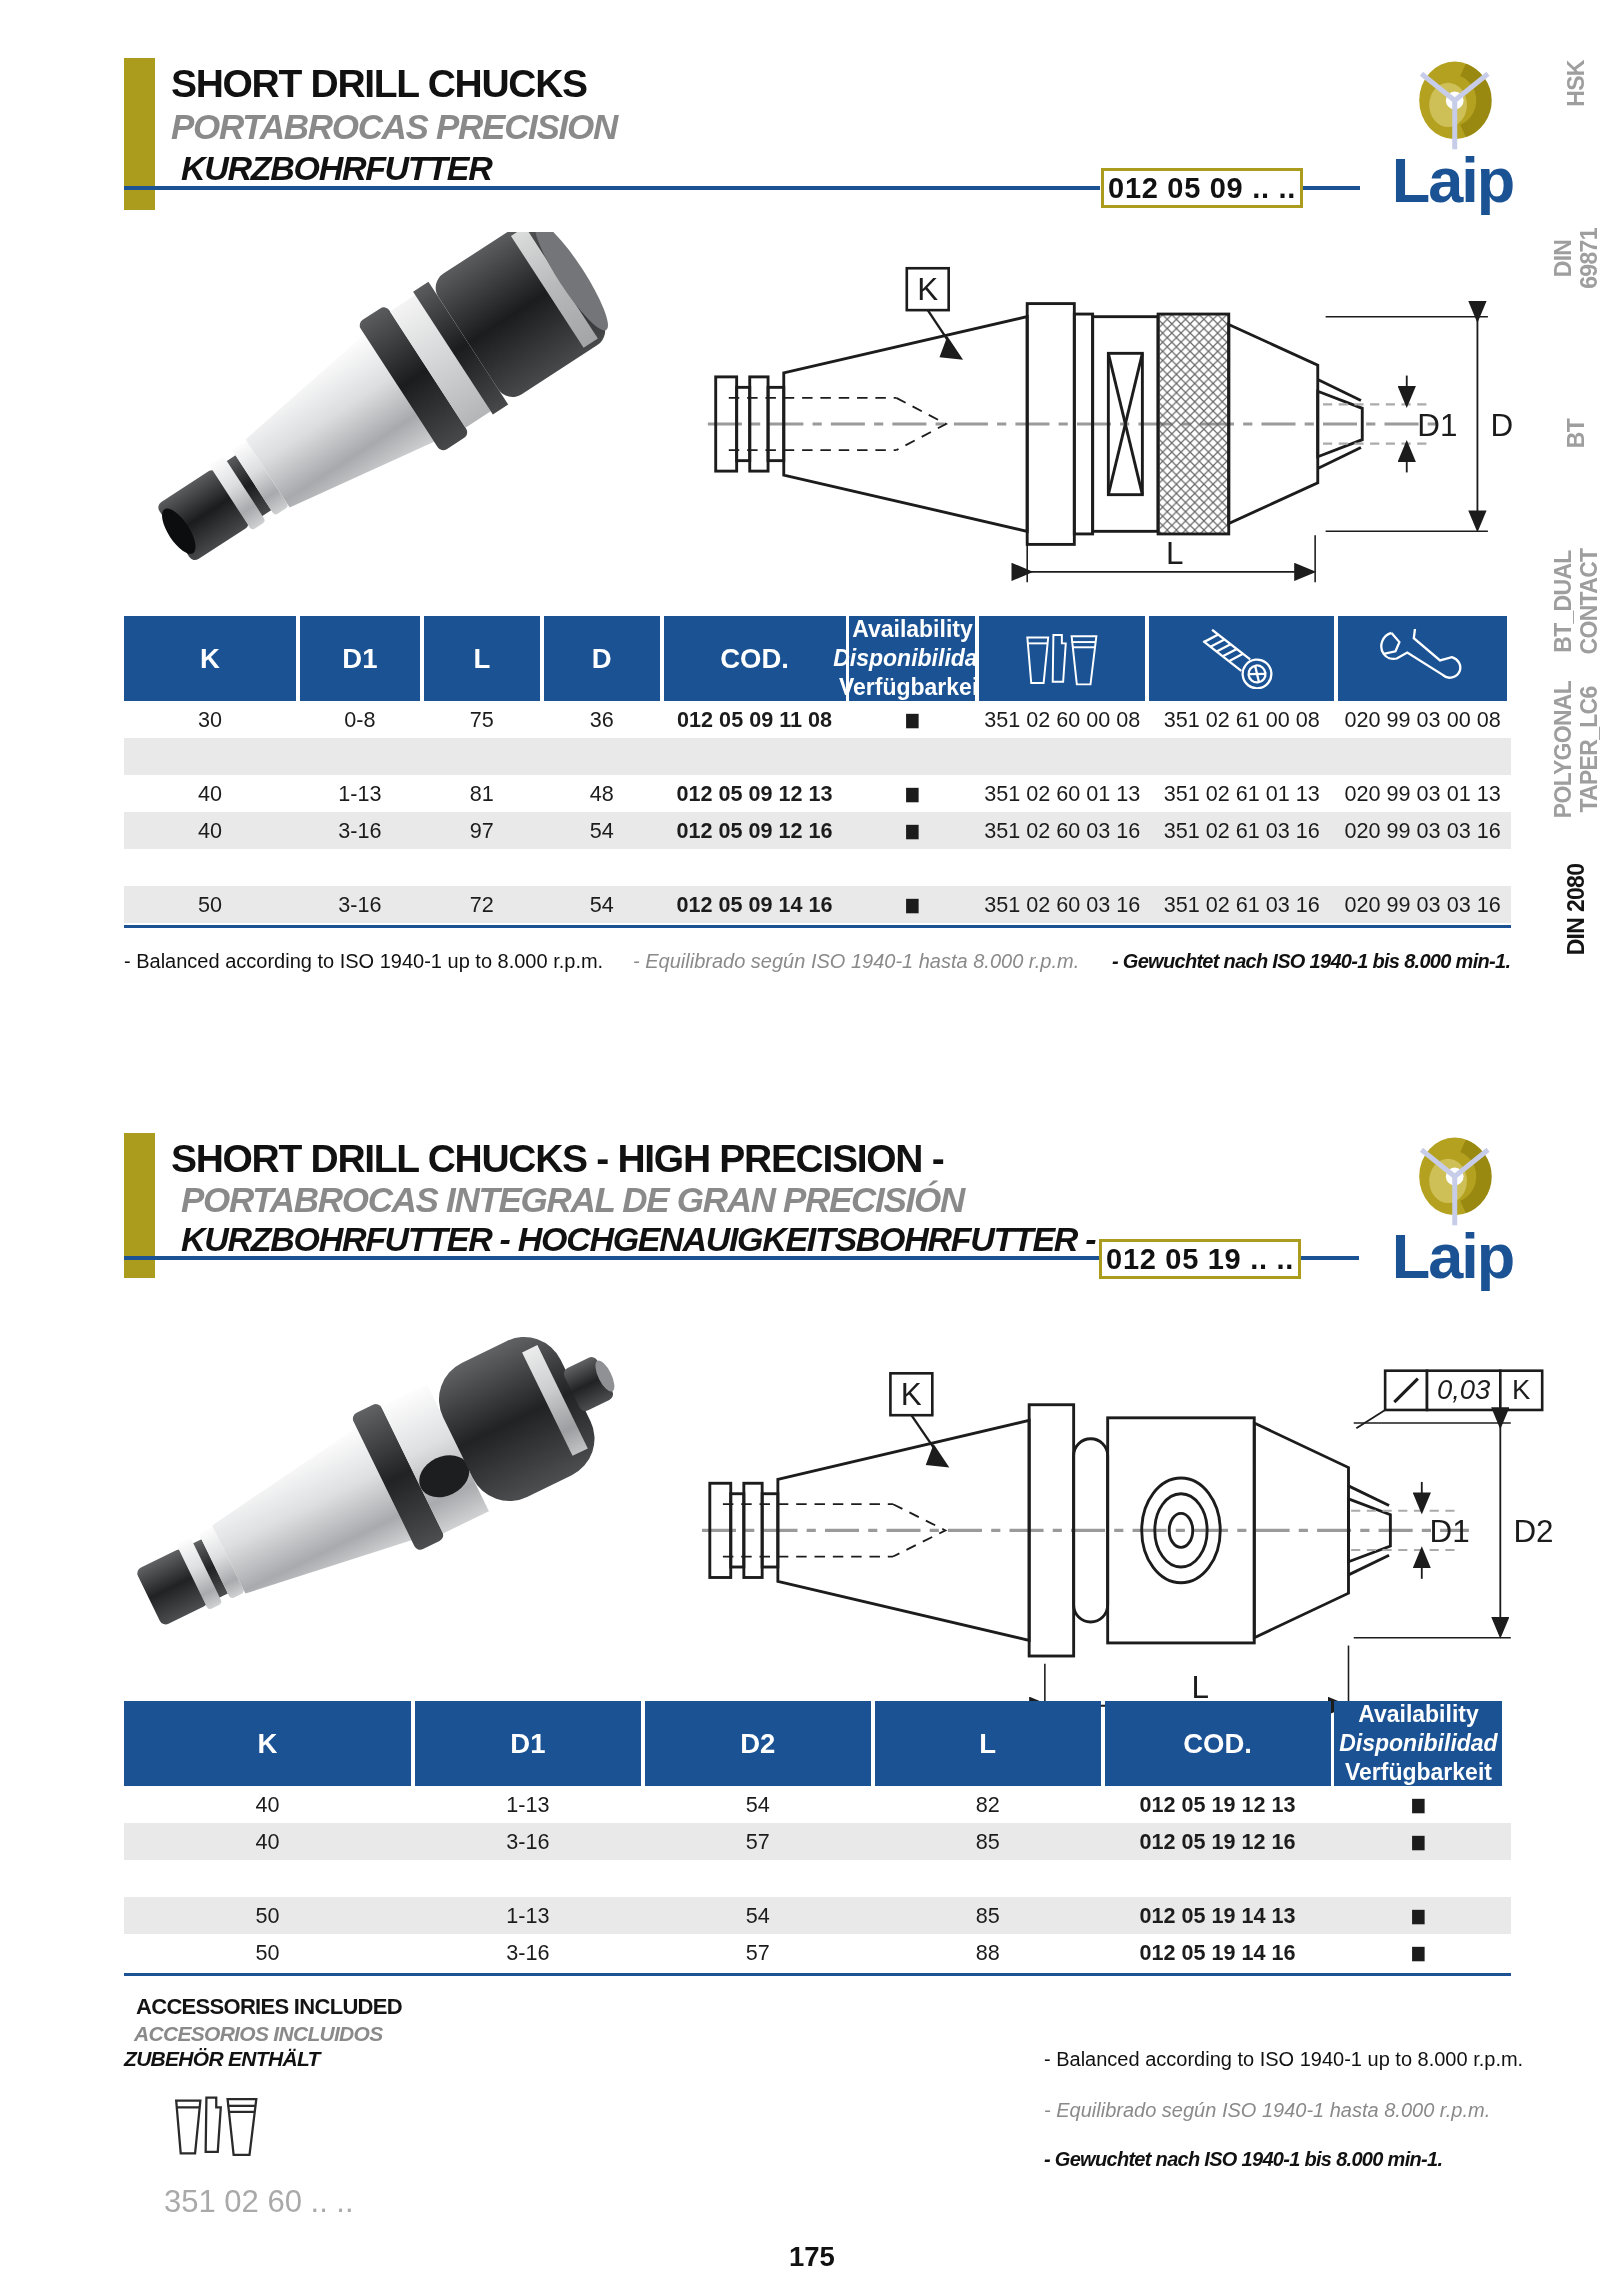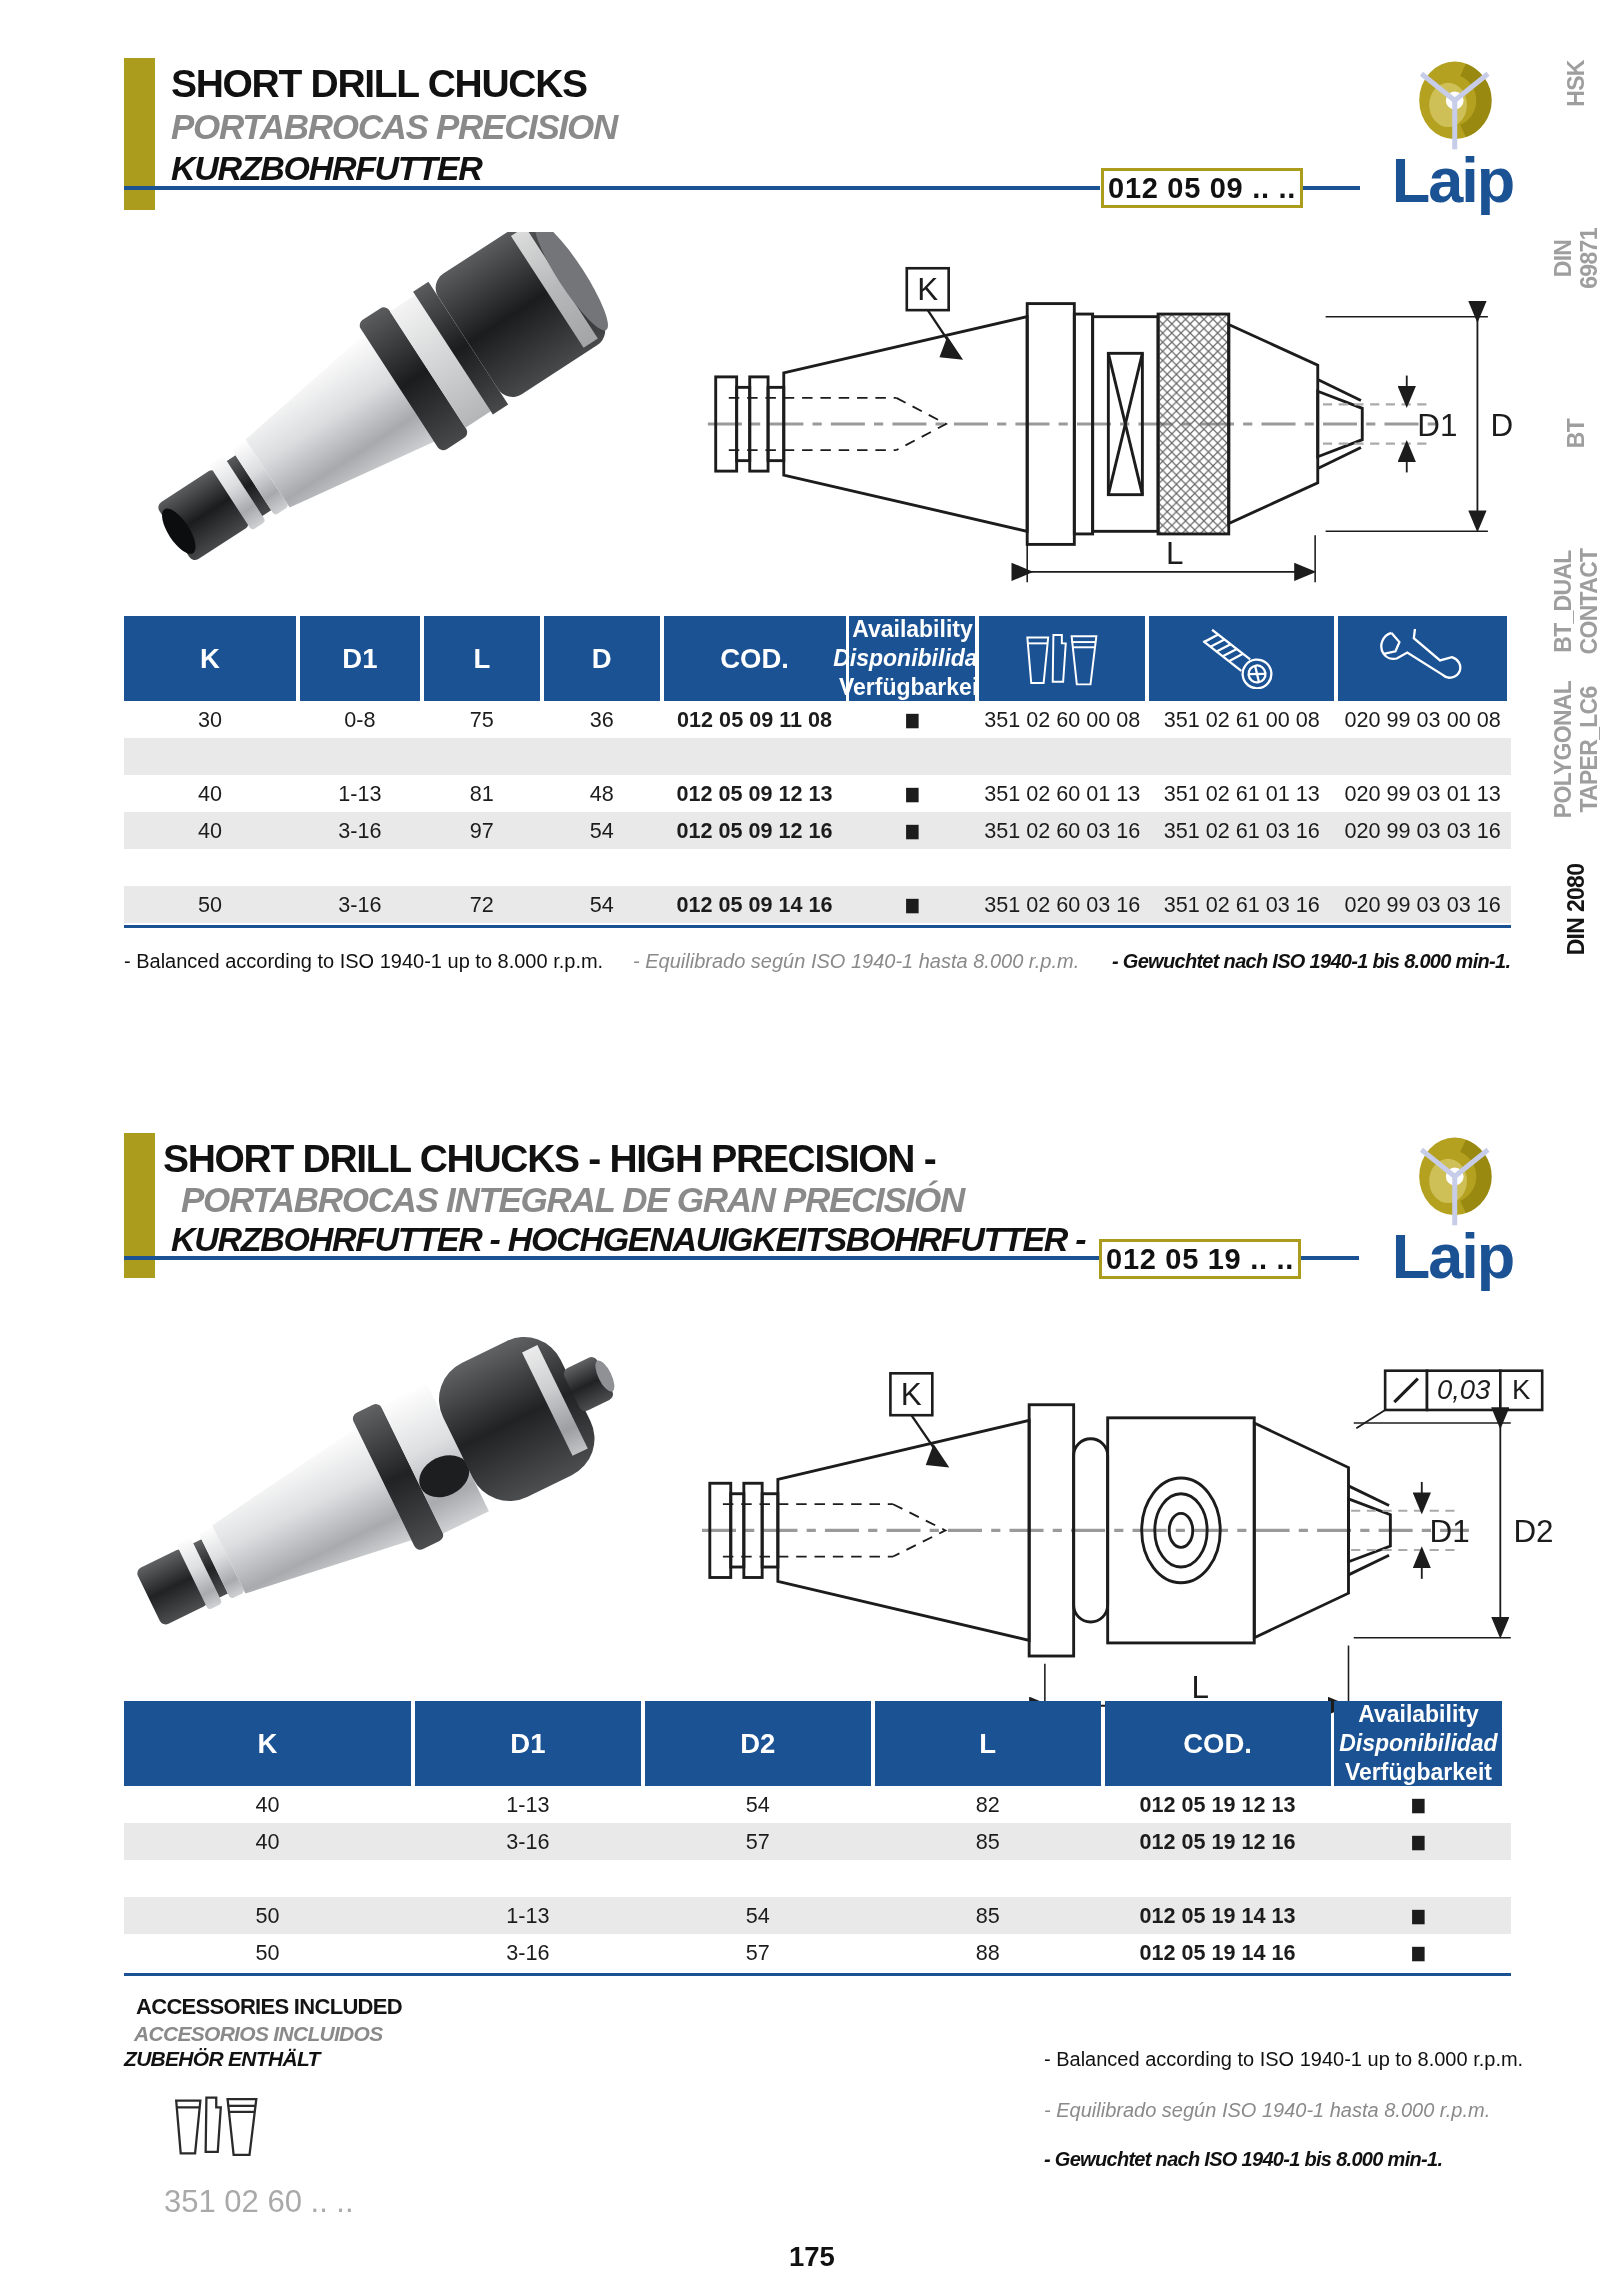--- a/index.html
+++ b/index.html
@@ -6,21 +6,21 @@
   #page{position:relative;width:1623px;height:2295px;background:#fff;overflow:hidden;
         font-family:"Liberation Sans",sans-serif;color:#141414;}
   .abs{position:absolute;}
   .goldbar{position:absolute;width:31px;background:#ac9c1d;}
   .blueline{position:absolute;height:3.9px;background:#1a5294;}
   .codebox{position:absolute;border:3.3px solid #ac9c1d;background:#fff;display:flex;
            align-items:center;justify-content:center;font-weight:bold;font-size:29px;
            letter-spacing:0.7px;color:#111;}
   .t-en{position:absolute;font-weight:bold;font-size:39px;letter-spacing:-1.3px;color:#111;white-space:nowrap;}
   .t-es{position:absolute;font-weight:bold;font-style:italic;font-size:35px;letter-spacing:-1.3px;color:#8a8a8a;white-space:nowrap;}
-  .t-de{position:absolute;font-weight:bold;font-style:italic;font-size:34px;letter-spacing:-1.3px;color:#111;white-space:nowrap;}
+  .t-de{position:absolute;font-weight:bold;font-style:italic;font-size:34px;letter-spacing:-1.3px;color:#111;white-space:nowrap;margin-left:10px;}
   
   .tbl{position:absolute;width:1387px;}
   .g1{display:grid;grid-template-columns:172px 120px 116px 116px 182px 126px 166px 185px 169px;column-gap:3.9px;}
   .g2{display:grid;grid-template-columns:287px 226px 226px 226px 226px 168px;column-gap:3.9px;}
   .thead .th{background:#1a5294;color:#fff;display:flex;align-items:center;justify-content:center;
              font-weight:bold;font-size:27.5px;height:85px;flex-direction:column;}
   .th .avl{font-size:23px;line-height:1.25;font-weight:bold;}
   .th .avl.it{font-style:italic;}
   .trow{height:37px;display:grid;align-items:center;}
   .trow .td{text-align:center;font-size:21.6px;color:#1c1c1c;}
@@ -292,21 +292,21 @@
       <div class="td">020 99 03 03 16</div>
     </div>
     <div class="tline" style="top:309px;"></div>
   </div>
 
   <div class="fn-en" style="left:124px;top:950px;">- Balanced according to ISO 1940-1 up to 8.000 r.p.m.</div>
   <div class="fn-es" style="left:633px;top:950px;">- Equilibrado según ISO 1940-1 hasta 8.000 r.p.m.</div>
   <div class="fn-de" style="left:1112px;top:950px;">- Gewuchtet nach ISO 1940-1 bis 8.000 min-1.</div>
 
   <div class="goldbar" style="left:124px;top:1133px;height:145px;"></div>
-  <div class="t-en" style="left:163px;top:1137px;text-align:center;">SHORT DRILL CHUCKS  - HIGH PRECISION -</div>
+  <div class="t-en" style="left:171px;top:1137px;text-align:center;">SHORT DRILL CHUCKS  - HIGH PRECISION -</div>
   <div class="t-es" style="left:181px;top:1180px;">PORTABROCAS INTEGRAL DE GRAN PRECISIÓN</div>
   <div class="t-de" style="left:171px;top:1220px;">KURZBOHRFUTTER  - HOCHGENAUIGKEITSBOHRFUTTER -</div>
   <div class="blueline" style="left:124px;top:1256px;width:975px;"></div>
   <div class="blueline" style="left:1301px;top:1256px;width:58px;"></div>
   <div class="codebox" style="left:1099px;top:1239px;width:196px;height:34px;">012 05 19 .. ..</div>
 
   <div class="logo" style="left:1348px;top:1136px;">
     <svg width="111" height="92" viewBox="0 0 100 82">
       <ellipse cx="52" cy="36" rx="32" ry="35" fill="#b3a11f"></ellipse>
       <path d="M62,3 a35,35 0 0 1 0,66 l-5,-11 a24,24 0 0 0 0,-44 Z" fill="#998911"></path>

